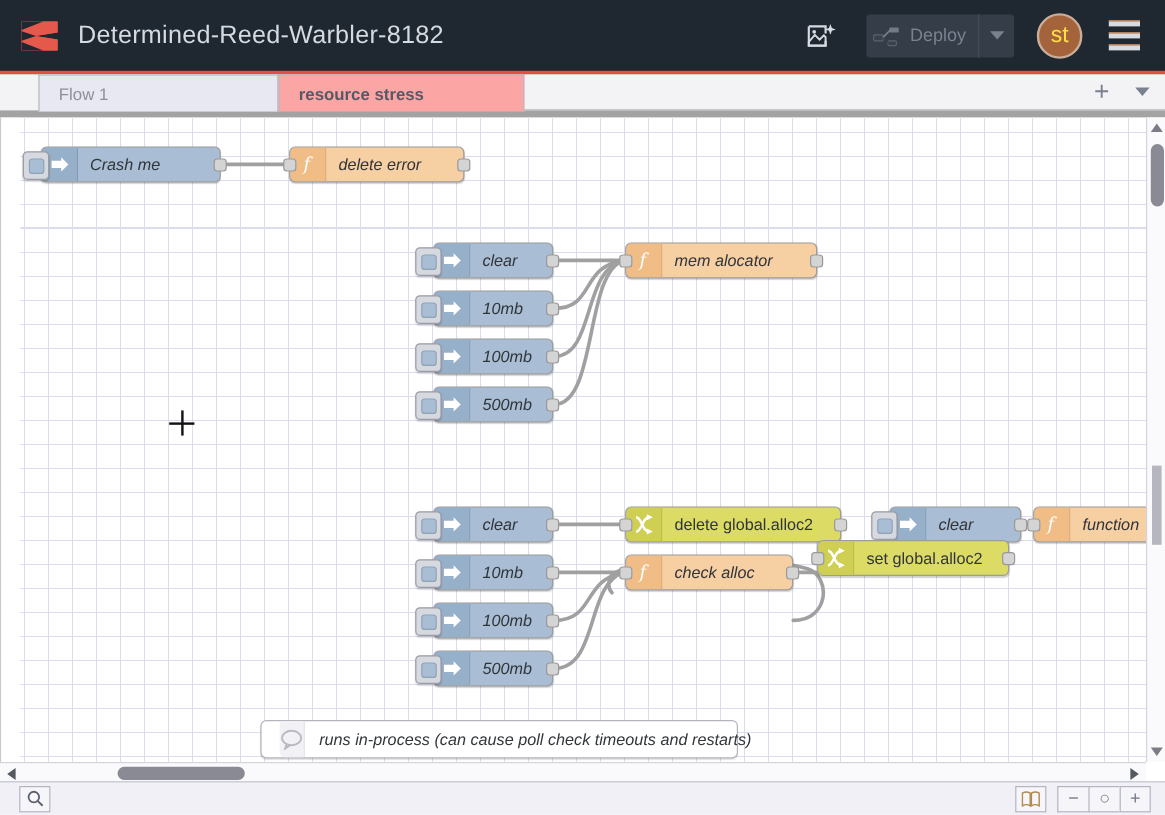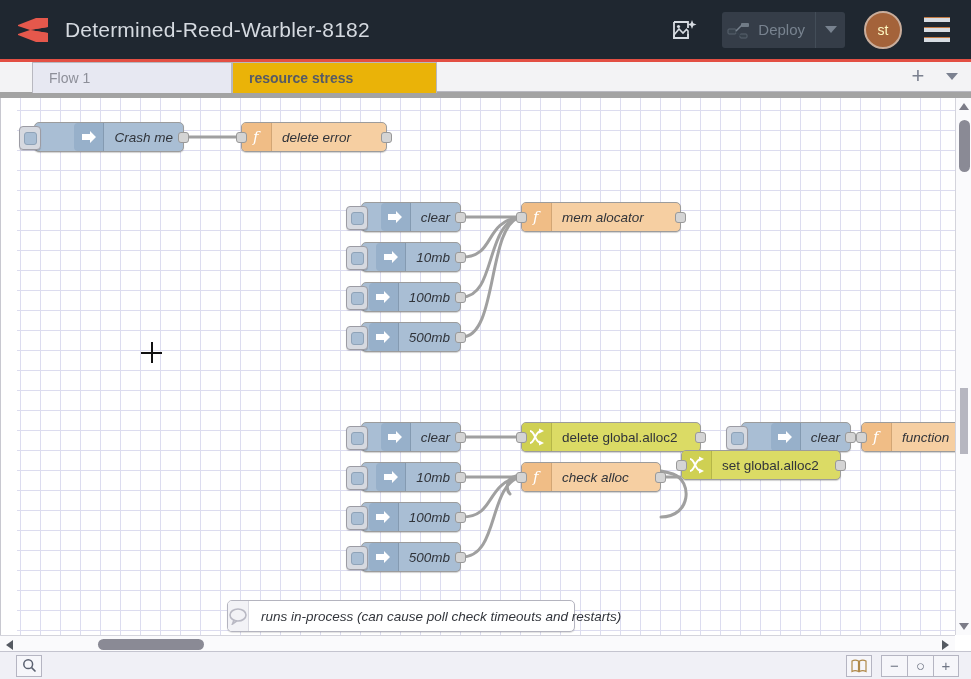--- a/index.html
+++ b/index.html
@@ -26,38 +26,38 @@
   #deploy-icon{ width:34px; height:30px; display:flex; align-items:center; justify-content:center; }
   #deploy-label{ color:#8893a0; font-size:15px; padding:0 10px 0 2px; }
   #deploy-caret{
     width:30px; height:36px; display:flex; align-items:center; justify-content:center;
     border-left:1px solid #4a545f;
   }
   .caret-dn{ width:0;height:0;border-left:6px solid transparent;border-right:6px solid transparent;border-top:7px solid #8893a0; }
   #avatar{
     width:38px;height:38px;border-radius:50%;background:#a4633a;border:2px solid #c9ad9b;
     margin-left:16px;display:flex;align-items:center;justify-content:center;
-    color:#fef9c3;font-size:14px;cursor:pointer;
+    color:#fde047;font-size:19px;cursor:pointer;
   }
   #menu-btn{ width:40px;height:40px;margin-left:12px;display:flex;flex-direction:column;
     align-items:center;justify-content:center;gap:5px;cursor:pointer; }
   #menu-btn i{ display:block;width:26px;height:5px;background:#d7dce2;border-top:1px solid #c27a43; }
 
   
   #tabbar{
     position:absolute; left:0; top:62px; width:971px; height:36px;
     background:#f3f3f5; border-bottom:6px solid #a3a3a3; display:flex; align-items:flex-end;
   }
   .tab{
     height:31px; display:flex; align-items:center; padding:0 16px;
     font-size:14px; border:1px solid #b8b8c0; border-bottom:none; cursor:pointer;
     white-space:nowrap; position:relative; top:1px;
   }
   .tab.inactive{ background:#e7e8f2; color:#8d8f99; margin-left:32px; min-width:200px; }
-  .tab.active{ background:#eab308; color:#555a66; font-weight:bold; min-width:205px; border-color:#b8b8c0; }
+  .tab.active{ background:#fca5a5; color:#555a66; font-weight:bold; min-width:205px; border-color:#b8b8c0; }
   #tab-spacer{ flex:1; border-bottom:1px solid #b8b8c0; height:31px; }
   #tab-tools{ display:flex; align-items:center; height:31px; border-bottom:1px solid #b8b8c0; padding-right:8px; gap:10px;}
   #tab-add{ color:#7b8190; font-size:22px; width:26px; text-align:center; cursor:pointer; line-height:1;}
   #tab-menu{ width:22px;height:31px;display:flex;align-items:center;justify-content:center;cursor:pointer;}
   .caret-sm{ width:0;height:0;border-left:6px solid transparent;border-right:6px solid transparent;border-top:7px solid #7b8190; }
 
   
   #canvas-wrap{ position:absolute; left:0; top:98px; width:971px; height:537px;
     background:#fff; overflow:hidden; border-left:1px solid #c8c8d0;}
   #grid{
@@ -69,21 +69,21 @@
   }
   #gridmask{ position:absolute; left:0; top:0; width:16px; height:537px; background:#fff; }
   svg#wires{ position:absolute; left:0; top:0; width:971px; height:537px; pointer-events:none;}
 
   .node{ position:absolute; height:30px; border-radius:5px; display:flex; align-items:center;
     border:1px solid #9c9c9c; box-shadow:0 1px 1px rgba(0,0,0,.18); cursor:pointer;}
   .node .ic{ width:30px;height:28px;display:flex;align-items:center;justify-content:center;
     border-right:1px solid rgba(0,0,0,.12); border-radius:4px 0 0 4px; flex:none;}
   .node .lbl{ font-size:13.5px; font-style:italic; color:#31343a; padding:0 10px; white-space:nowrap;
     overflow:hidden; }
-  .node.blue{ background:#a9bed4;justify-content:flex-end; }
+  .node.blue{ background:#a9bed4; }
   .node.blue .ic{ background:#97b0ca; }
   .node.orange{ background:#f6cfa2; }
   .node.orange .ic{ background:#f0bd86; }
   .node.green{ background:#dbdb65;text-align:center; }
   .node.green .ic{ background:#cfd053; }
   .node.green .lbl{ font-style:normal; }
 
   .inj-btn{ position:absolute; left:-16px; top:3px; width:22px;height:24px;
     background:#d6d9e0; border:1px solid #9c9ca4; border-radius:4px;
     display:flex;align-items:center;justify-content:center; box-shadow:0 1px 1px rgba(0,0,0,.15); cursor:pointer;}
@@ -426,21 +426,21 @@
   <div class="node orange" style="left:860px;top:324px;width:140px;">
     <div class="port in"></div>
     <div class="ic">
       <svg width="16" height="18" viewBox="0 0 16 18">
           <text x="4" y="14" font-family="DejaVu Serif, serif" font-style="italic" font-size="15" fill="#fff">f</text>
         </svg>
     </div>
     <div class="lbl">function</div>
   </div>
 
-  <div class="comment" style="left:226px;top:502px;width:348px;">
+  <div class="comment" style="left:216px;top:502px;width:398px;padding-left:15px;">
     <div class="ic">
       <svg width="20" height="18" viewBox="0 0 20 18">
         <ellipse cx="10" cy="8" rx="8" ry="6" fill="none" stroke="#b9b9c4" stroke-width="1.6"></ellipse>
         <path d="M6,13 L4.5,17 L9,13.8" fill="none" stroke="#b9b9c4" stroke-width="1.6"></path>
       </svg>
     </div>
     <div class="lbl">runs in-process (can cause poll check timeouts and restarts)</div>
   </div>
 
   <div id="cursor-cross"></div>

